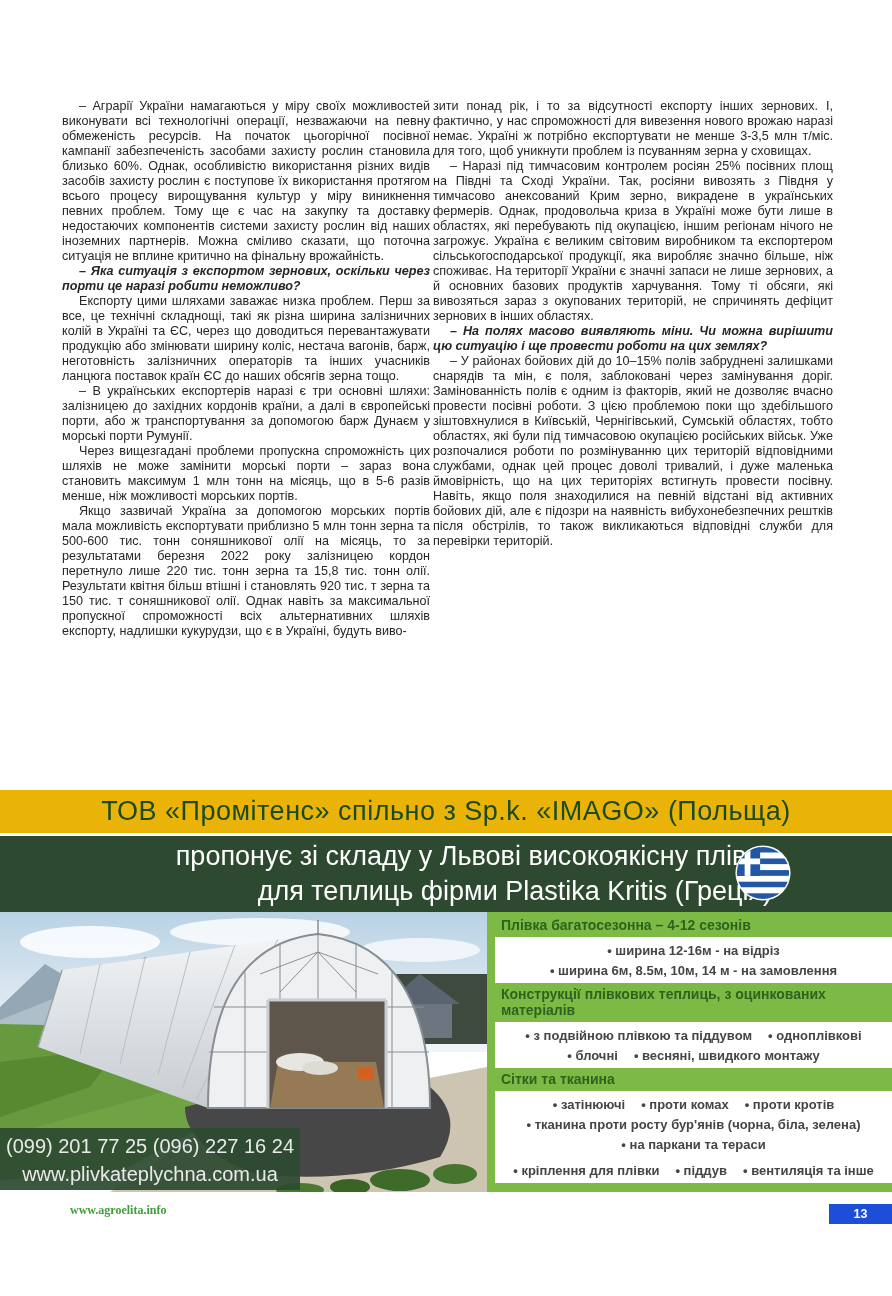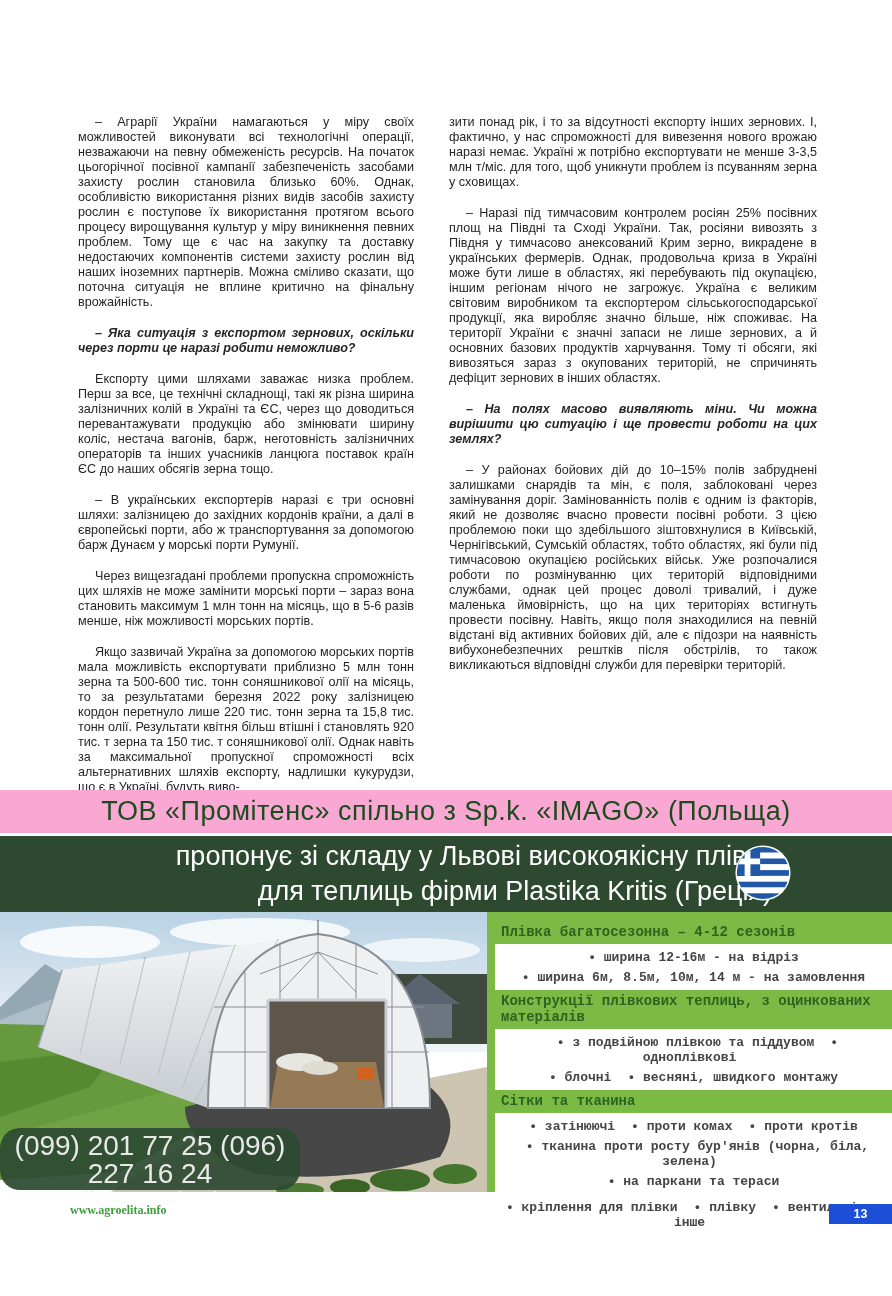--- a/index.html
+++ b/index.html
@@ -3,38 +3,38 @@
 <meta charset="utf-8">
 <style>
   html,body{margin:0;padding:0;background:#ffffff;}
   .page{position:relative;width:892px;height:1296px;background:#ffffff;overflow:hidden;
         font-family:"Liberation Sans",sans-serif;}
   
   .col{position:absolute;top:99px;height:694px;overflow:hidden;
        color:#262626;font-size:12.6px;line-height:15px;text-align:justify;}
   .col-left{left:62px;width:368px;}
   .col-right{left:433px;width:400px;}
-  .col p{margin:16px;text-indent:17px;}
+  .col p{margin:0;text-indent:17px;}
   .col p.noindent{text-indent:0;}
   .col p.q{font-weight:bold;font-style:italic;}
   
   .ad{position:absolute;left:0;top:790px;width:892px;height:402px;}
-  .ad-band1{height:43px;background:#f9a8d4;display:flex;align-items:center;justify-content:center;
+  .ad-band1{height:43px;background:#eab308;display:flex;align-items:center;justify-content:center;
             color:#1c4a1c;font-size:27px;letter-spacing:.5px;}
   .ad-gap{height:3px;background:#ffffff;}
   .ad-band2{position:relative;height:76px;background:#2d4a31;color:#ffffff;}
   .ad-band2 .lines{position:absolute;left:40px;right:120px;top:3px;text-align:right;
                    font-size:27px;line-height:35px;}
   .flag{position:absolute;right:100px;top:8px;width:58px;height:58px;}
   .ad-photo{position:absolute;left:0;top:122px;width:487px;height:280px;overflow:hidden;}
   .phone-box{position:absolute;left:0;bottom:2px;width:300px;height:62px;
              background:rgba(44,74,48,.93);color:#e9e9e9;text-align:center;
-             font-size:28px;line-height:28px;padding-top:4px;box-sizing:border-box;border-radius:20px;}
+             font-size:20px;line-height:28px;padding-top:4px;box-sizing:border-box;}
   .ad-panel{position:absolute;left:487px;top:122px;width:405px;height:280px;background:#7dba45;
-            padding:9px 0 0 8px;box-sizing:border-box;display:flex;flex-direction:column;font-family:Liberation Mono, monospace;}
+            padding:2px 0 0 8px;box-sizing:border-box;display:flex;flex-direction:column;}
   .panel-header{font-size:14px;font-weight:bold;color:#2c641f;padding:3px 0 4px 6px;}
   .panel-row{background:#ffffff;padding:3px 0;}
   .panel-line{text-align:center;font-size:13px;color:#454545;font-weight:bold;padding:2.5px 0;}
   .bullet-item{margin:0 8px;}
   .bullet-item::before{content:"\2022  ";}
   .panel-spacer{flex:1;}
   
   .footer-site{position:absolute;left:70px;top:1203px;font-family:"Liberation Serif",serif;
                font-weight:bold;font-size:12px;color:#3f9e3b;}
   .page-badge{position:absolute;left:829px;top:1204px;width:63px;height:20px;background:#1d4ed8;
@@ -181,21 +181,21 @@
       <div class="panel-header">Сітки та тканина</div>
       <div class="panel-row">
         <div class="panel-line">
           <span class="bullet-item">затінюючі</span><span class="bullet-item">проти комах</span><span class="bullet-item">проти кротів</span>
         </div>
         <div class="panel-line"><span class="bullet-item">тканина проти росту бур'янів (чорна, біла, зелена)</span></div>
         <div class="panel-line"><span class="bullet-item">на паркани та тераси</span></div>
       </div>
       <div class="panel-row">
         <div class="panel-line">
-          <span class="bullet-item">кріплення для плівки</span><span class="bullet-item">плівку</span><span class="bullet-item">вентиляція та інше</span>
+          <span class="bullet-item">кріплення для плівки</span><span class="bullet-item">піддув</span><span class="bullet-item">вентиляція та інше</span>
         </div>
       </div>
       <div class="panel-spacer"></div>
     </div>
   </div>
 
   <div class="footer-site">www.agroelita.info</div>
   <div class="page-badge">13</div>
 
 </div>

